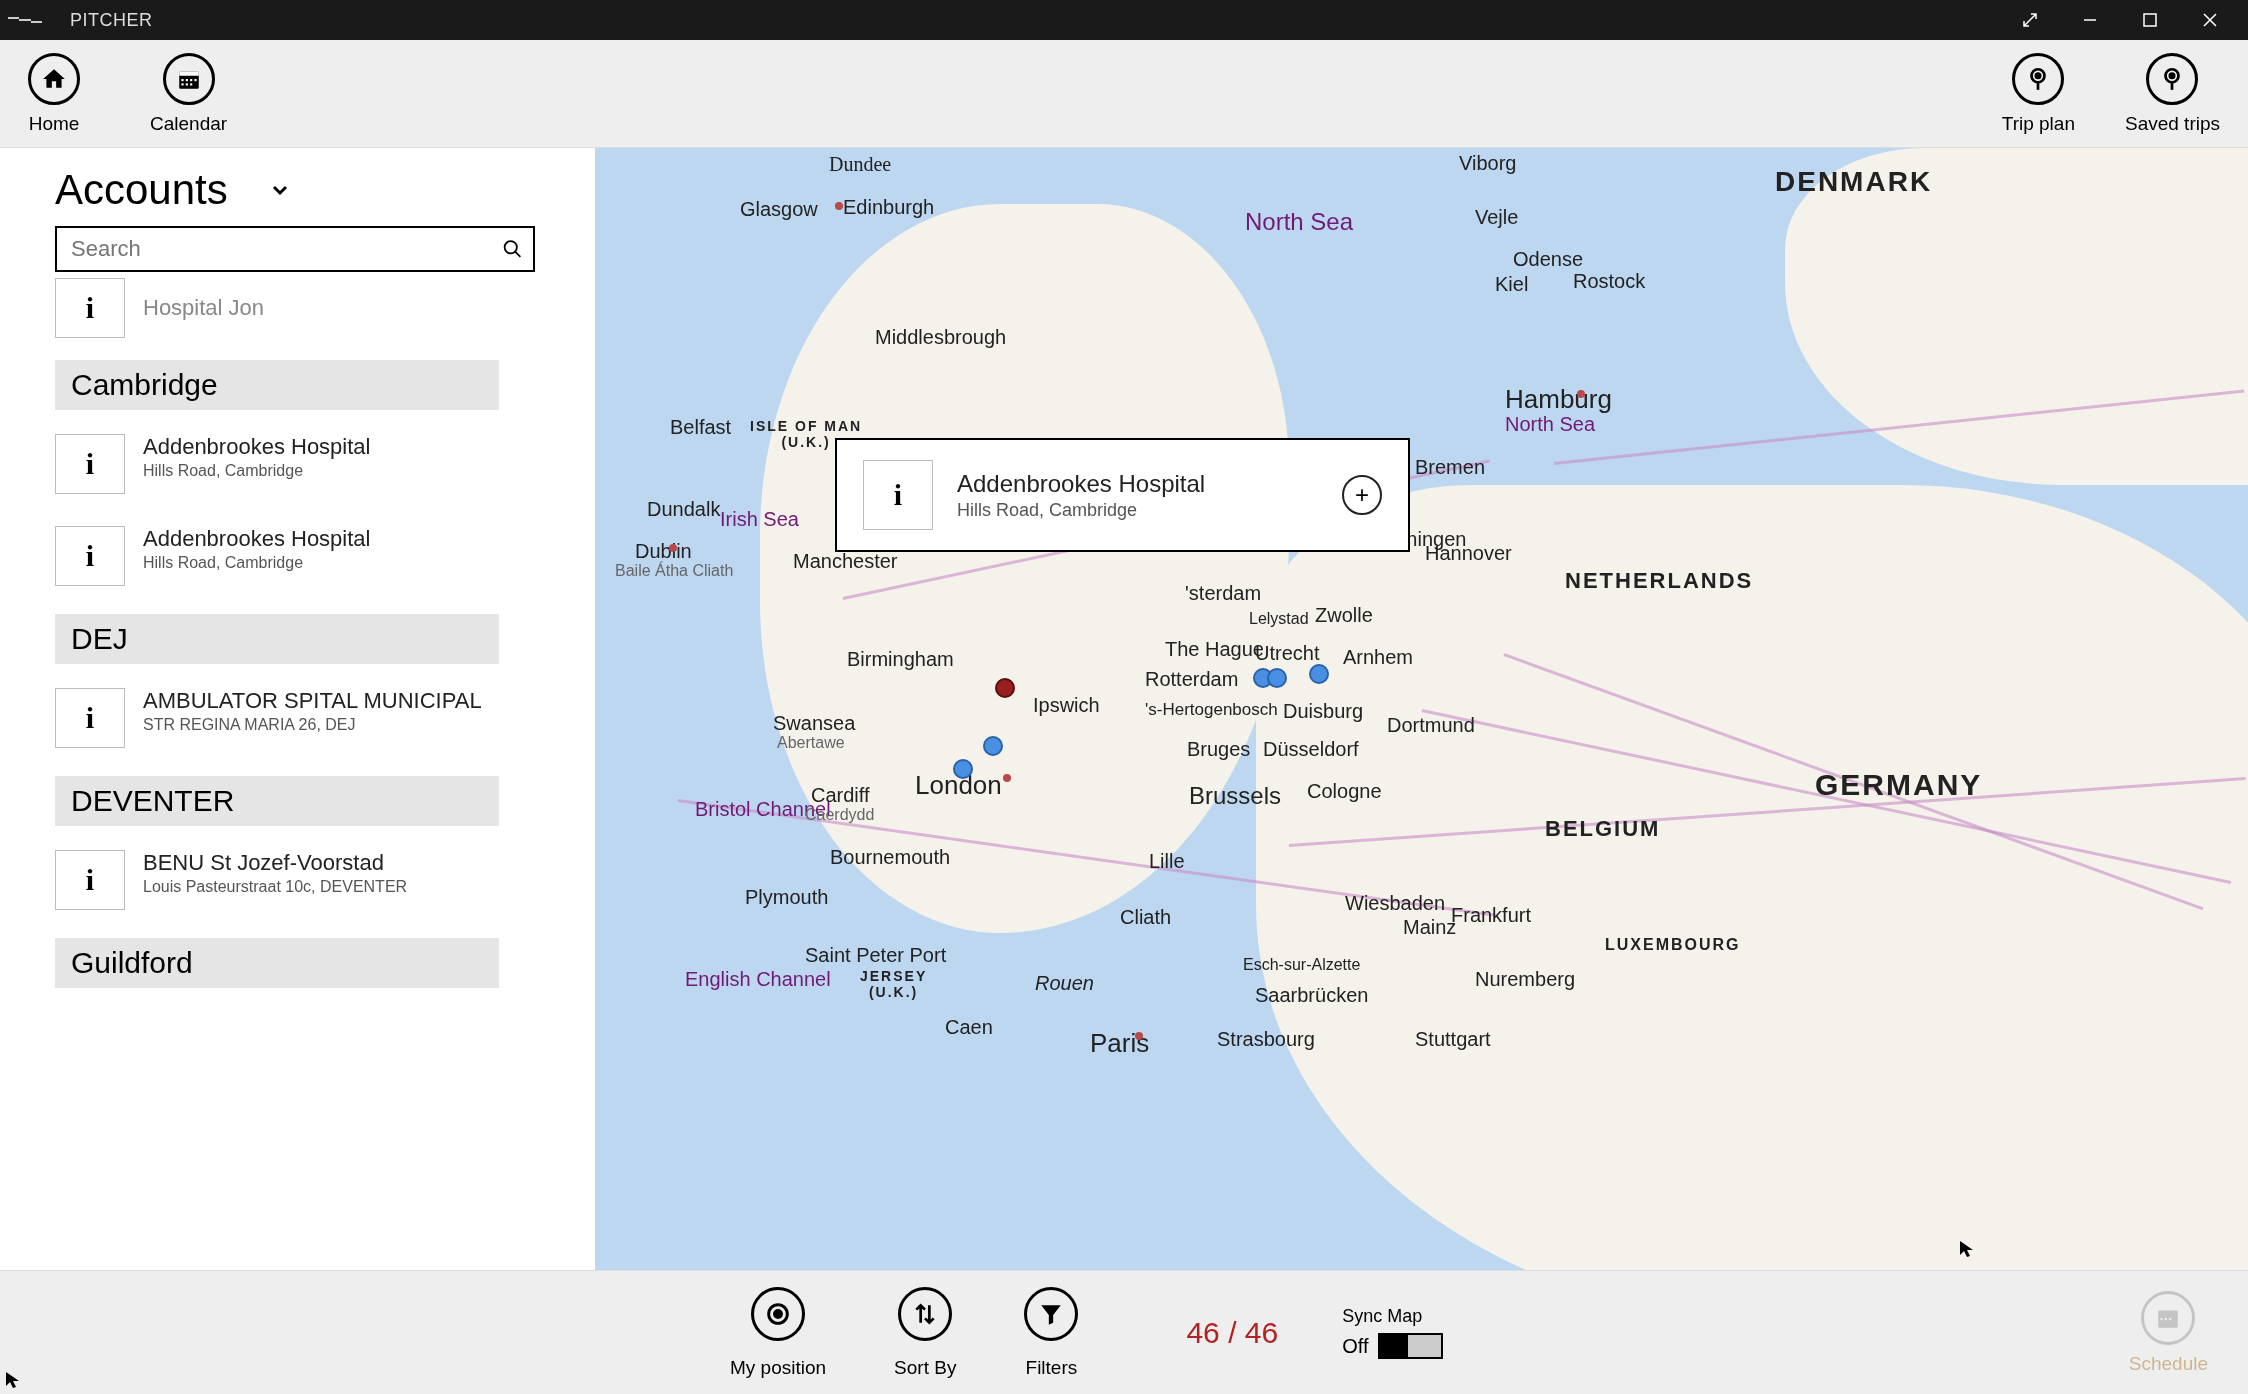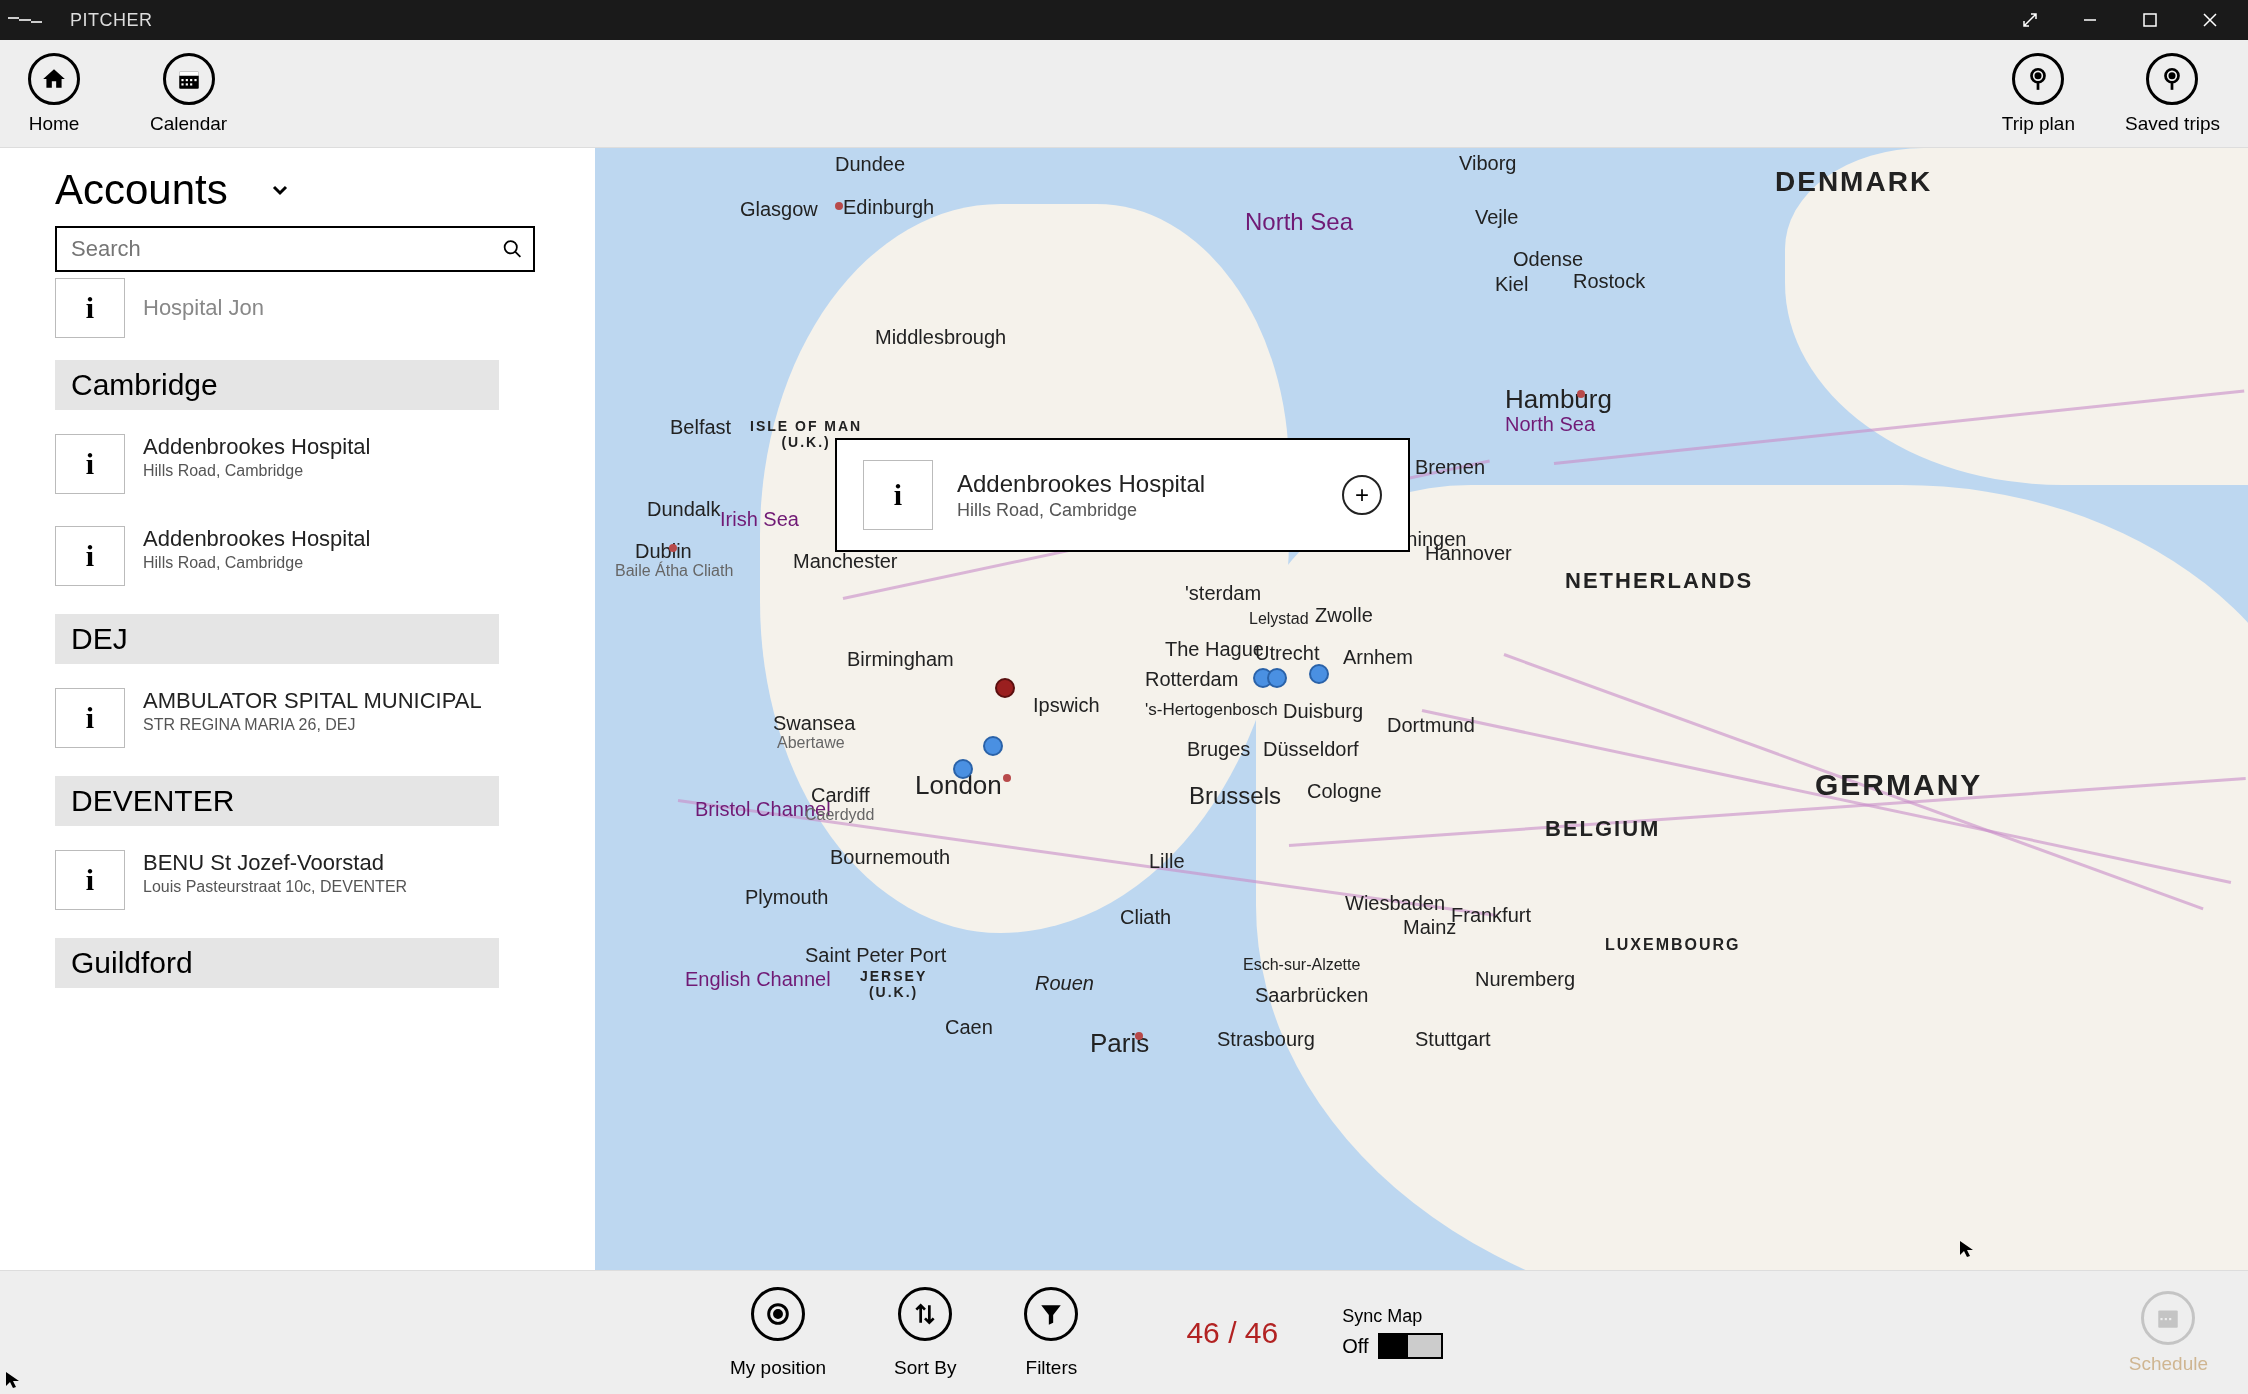--- a/index.html
+++ b/index.html
@@ -255,21 +255,21 @@
     <span class="map-label" style="top:820px;left:90px;font-size:20px;">English Channel</span>
 
     <span class="country-lbl" style="top:18px;left:1180px;font-size:28px;">DENMARK</span>
     <span class="country-lbl" style="top:420px;left:970px;font-size:22px;">NETHERLANDS</span>
     <span class="country-lbl" style="top:620px;left:1220px;font-size:30px;">GERMANY</span>
     <span class="country-lbl" style="top:668px;left:950px;font-size:22px;">BELGIUM</span>
     <span class="country-lbl" style="top:788px;left:1010px;font-size:16px;">LUXEMBOURG</span>
     <span class="country-lbl" style="top:270px;left:155px;font-size:14px;text-align:center;"><span>ISLE OF MAN</span><br><span>(U.K.)</span></span>
     <span class="country-lbl" style="top:820px;left:265px;font-size:14px;text-align:center;"><span>JERSEY</span><br><span>(U.K.)</span></span>
 
-    <span class="city-lbl" style="top:5px;left:240px;">Dundee</span>
+    <span class="city-lbl" style="top:5px;left:234px;font-family:Liberation Serif, serif;">Dundee</span>
     <span class="city-lbl" style="top:50px;left:145px;">Glasgow</span>
     <span class="city-lbl" style="top:48px;left:248px;">Edinburgh</span>
     <span class="city-lbl" style="top:268px;left:75px;">Belfast</span>
     <span class="city-lbl" style="top:350px;left:52px;">Dundalk</span>
     <span class="city-lbl" style="top:392px;left:40px;">Dublin</span>
     <span class="city-lbl" style="top:414px;left:20px;font-size:16px;color:#666;">Baile Átha Cliath</span>
     <span class="city-lbl" style="top:178px;left:280px;text-align:right;">Middlesbrough</span>
     <span class="city-lbl" style="top:362px;left:305px;">Leeds</span>
     <span class="city-lbl" style="top:402px;left:198px;">Manchester</span>
     <span class="city-lbl" style="top:500px;left:252px;">Birmingham</span>

